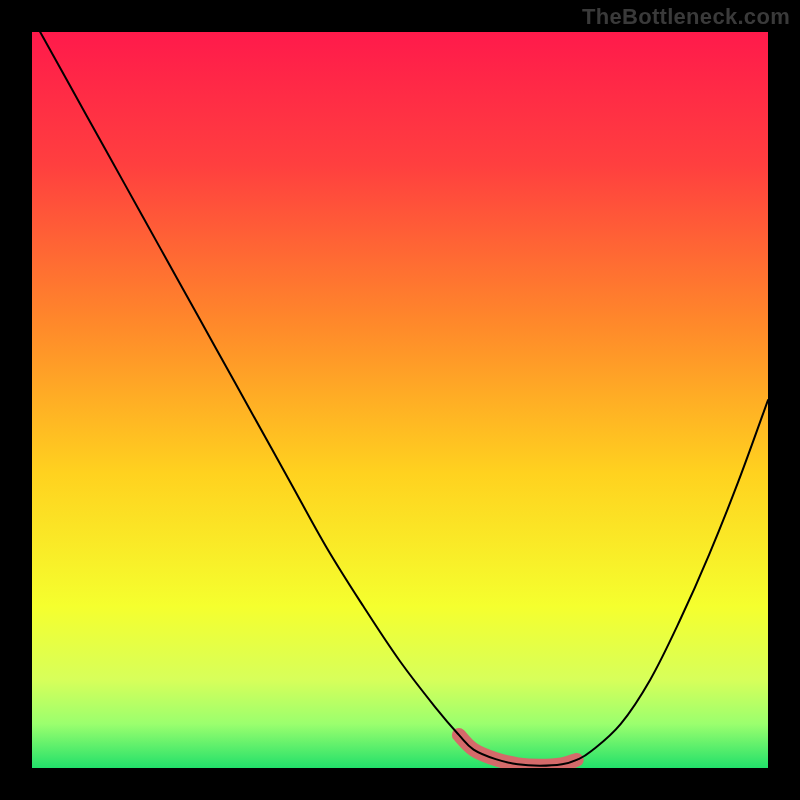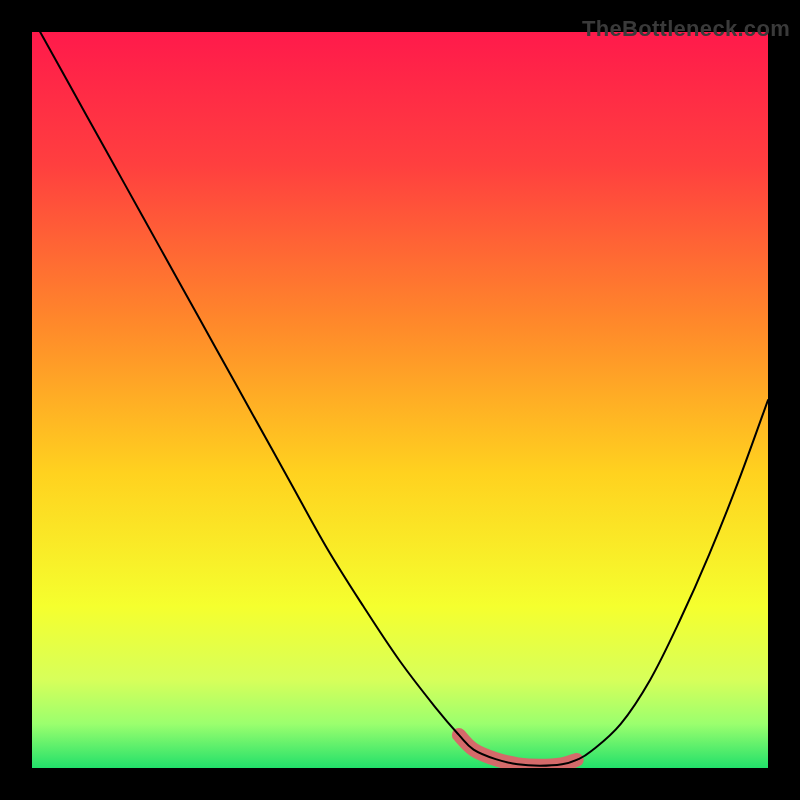--- a/index.html
+++ b/index.html
@@ -12,21 +12,21 @@
     font-family: Arial, Helvetica, sans-serif;
   }
   .frame {
     position: relative;
     width: 800px;
     height: 800px;
     background: #000;
   }
   .watermark {
     position: absolute;
-    top: 16px;
+    top: 4px;
     right: 10px;
     font-size: 22px;
     font-weight: 600;
     color: #3a3a3a;
     letter-spacing: 0.3px;
     z-index: 5;
   }
   .plot-wrap {
     position: absolute;
     left: 32px;

